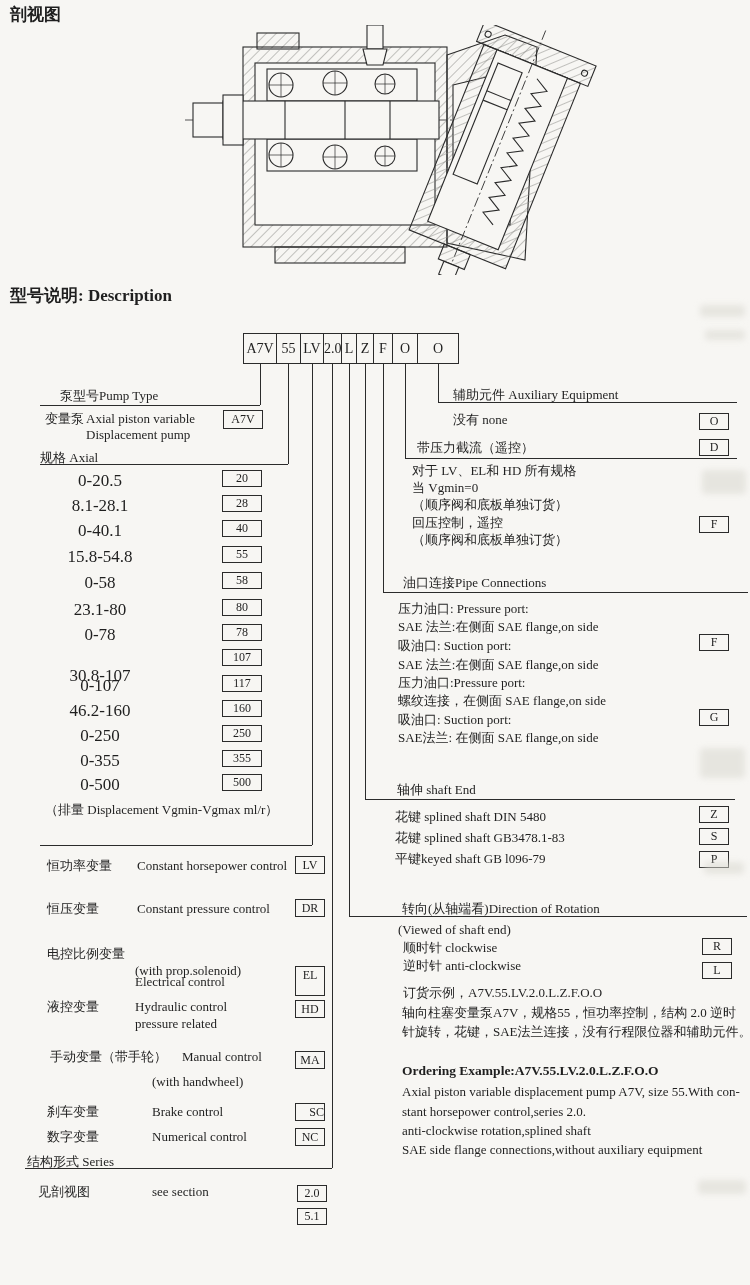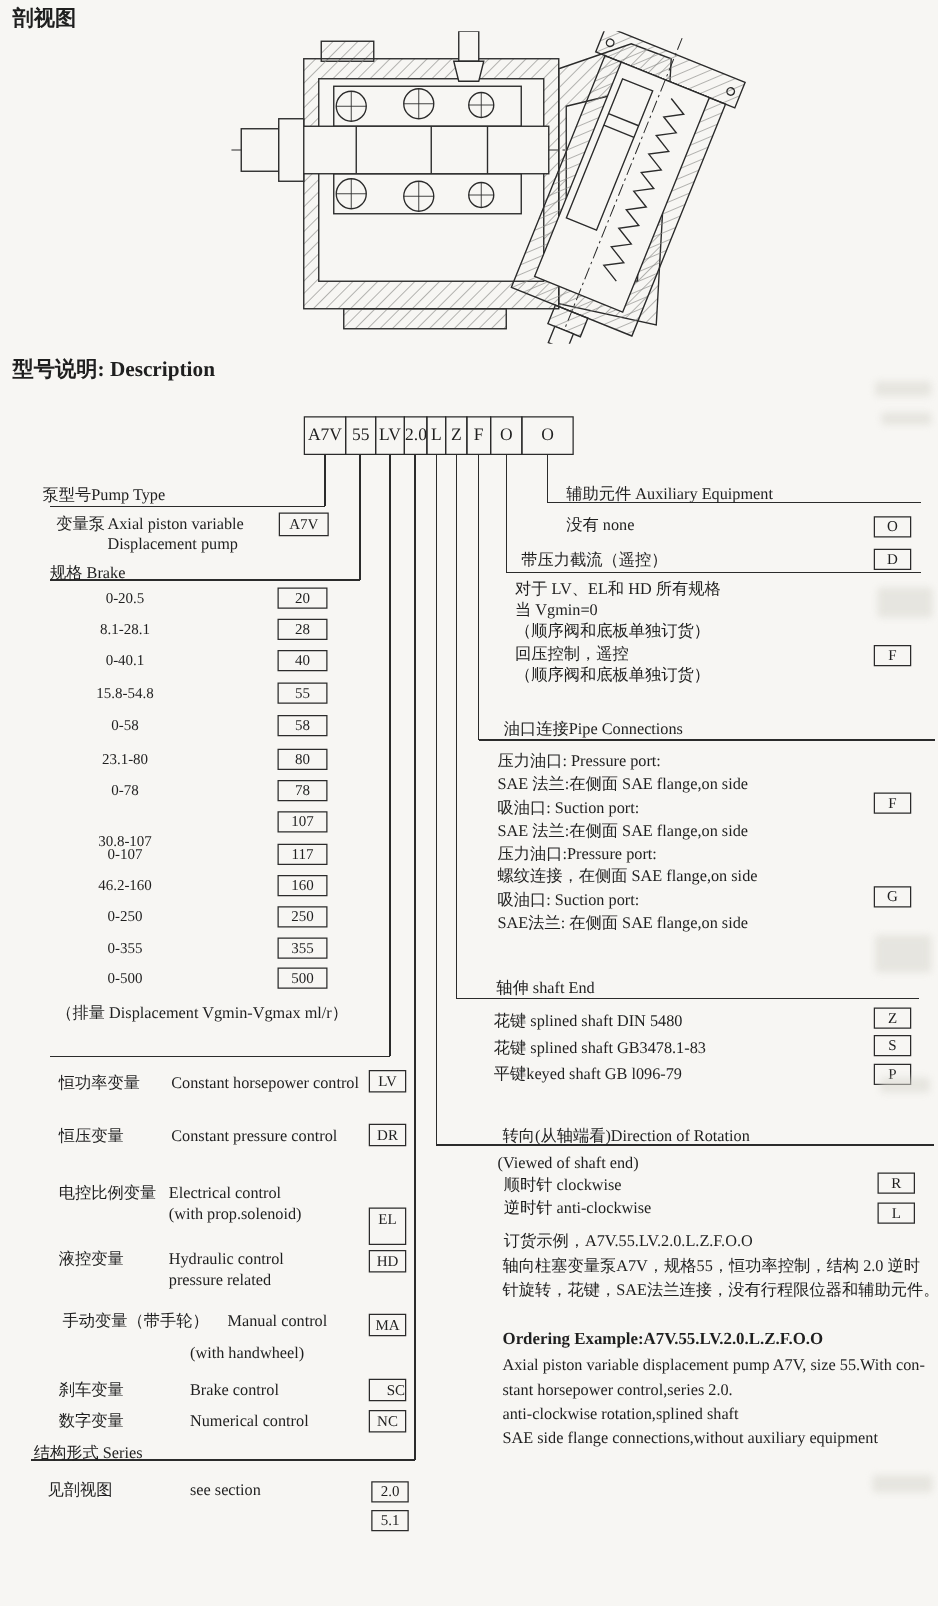--- a/index.html
+++ b/index.html
@@ -2,21 +2,21 @@
 <html><head>
 <meta charset="utf-8">
 <style>
   html,body{margin:0;padding:0;}
   body{width:750px;height:1285px;background:#f7f6f3;position:relative;overflow:hidden;
        font-family:"Liberation Serif","DejaVu Serif",serif;color:#1f1f1f;}
   .page{position:absolute;left:0;top:0;width:750px;height:1285px;}
   .t{position:absolute;font-size:13px;line-height:16px;white-space:nowrap;color:#1f1f1f;}
   .b{font-weight:bold;font-family:Liberation Serif, serif;}
   .h1{font-size:17px;font-weight:bold;}
-  .rng{position:absolute;left:40px;width:120px;text-align:center;font-size:12px;white-space:nowrap;}
+  .rng{position:absolute;left:40px;width:120px;text-align:center;font-size:17px;white-space:nowrap;}
   .codecell{position:absolute;top:333px;height:31px;box-sizing:border-box;border:1px solid #2b2b2b;
             text-align:center;font-size:14px;line-height:29px;}
   .obox{position:absolute;width:30px;height:17px;box-sizing:border-box;border:1px solid #2b2b2b;
         text-align:center;font-size:12px;line-height:15px;}
   .sbox{position:absolute;left:222px;width:40px;height:17px;box-sizing:border-box;border:1px solid #2b2b2b;
         text-align:center;font-size:12px;line-height:15px;}
   svg.lines{position:absolute;left:0;top:0;}
   .ghost{position:absolute;background:#d9d8d0;filter:blur(3px);opacity:.55;border-radius:3px;}
 </style>
 </head>
@@ -114,27 +114,27 @@
   <div class="codecell" style="left:243px;width:34px;">A7V</div>
   <div class="codecell" style="left:276px;width:25px;">55</div>
   <div class="codecell" style="left:300px;width:24px;">LV</div>
   <div class="codecell" style="left:323px;width:19px;">2.0</div>
   <div class="codecell" style="left:341px;width:16px;">L</div>
   <div class="codecell" style="left:356px;width:18px;">Z</div>
   <div class="codecell" style="left:373px;width:20px;">F</div>
   <div class="codecell" style="left:392px;width:26px;">O</div>
   <div class="codecell" style="left:417px;width:42px;">O</div>
 
-  <div class="t" style="left:34px;top:388px;">泵型号Pump Type</div>
+  <div class="t" style="left:60px;top:388px;">泵型号Pump Type</div>
   <div class="t" style="left:45px;top:411px;">变量泵</div>
   <div class="t" style="left:86px;top:411px;">Axial piston variable</div>
   <div class="t" style="left:86px;top:427px;">Displacement pump</div>
   <div class="obox" style="left:223px;top:410px;width:40px;height:19px;line-height:17px;">A7V</div>
 
-  <div class="t" style="left:40px;top:450px;">规格 Brake</div>
+  <div class="t" style="left:40px;top:450px;">规格 Axial</div>
   <div class="rng" style="top:471px;">0-20.5</div>
   <div class="sbox" style="top:470px;">20</div>
   <div class="rng" style="top:496px;">8.1-28.1</div>
   <div class="sbox" style="top:495px;">28</div>
   <div class="rng" style="top:521px;">0-40.1</div>
   <div class="sbox" style="top:520px;">40</div>
   <div class="rng" style="top:547px;">15.8-54.8</div>
   <div class="sbox" style="top:546px;">55</div>
   <div class="rng" style="top:573px;">0-58</div>
   <div class="sbox" style="top:572px;">58</div>
@@ -158,21 +158,21 @@
 
   <div class="t" style="left:47px;top:858px;">恒功率变量</div>
   <div class="t" style="left:137px;top:858px;">Constant horsepower control</div>
   <div class="obox" style="left:295px;top:856px;height:18px;line-height:16px;">LV</div>
 
   <div class="t" style="left:47px;top:901px;">恒压变量</div>
   <div class="t" style="left:137px;top:901px;">Constant pressure control</div>
   <div class="obox" style="left:295px;top:899px;height:18px;line-height:16px;">DR</div>
 
   <div class="t" style="left:47px;top:946px;">电控比例变量</div>
-  <div class="t" style="left:135px;top:946px;">Electrical control</div>
+  <div class="t" style="left:135px;top:974px;">Electrical control</div>
   <div class="t" style="left:135px;top:963px;">(with prop.solenoid)</div>
   <div class="obox" style="left:295px;top:966px;height:30px;line-height:16px;">EL</div>
 
   <div class="t" style="left:47px;top:999px;">液控变量</div>
   <div class="t" style="left:135px;top:999px;">Hydraulic control</div>
   <div class="t" style="left:135px;top:1016px;">pressure related</div>
   <div class="obox" style="left:295px;top:1000px;height:18px;line-height:16px;">HD</div>
 
   <div class="t" style="left:50px;top:1049px;">手动变量（带手轮）</div>
   <div class="t" style="left:182px;top:1049px;">Manual control</div>

